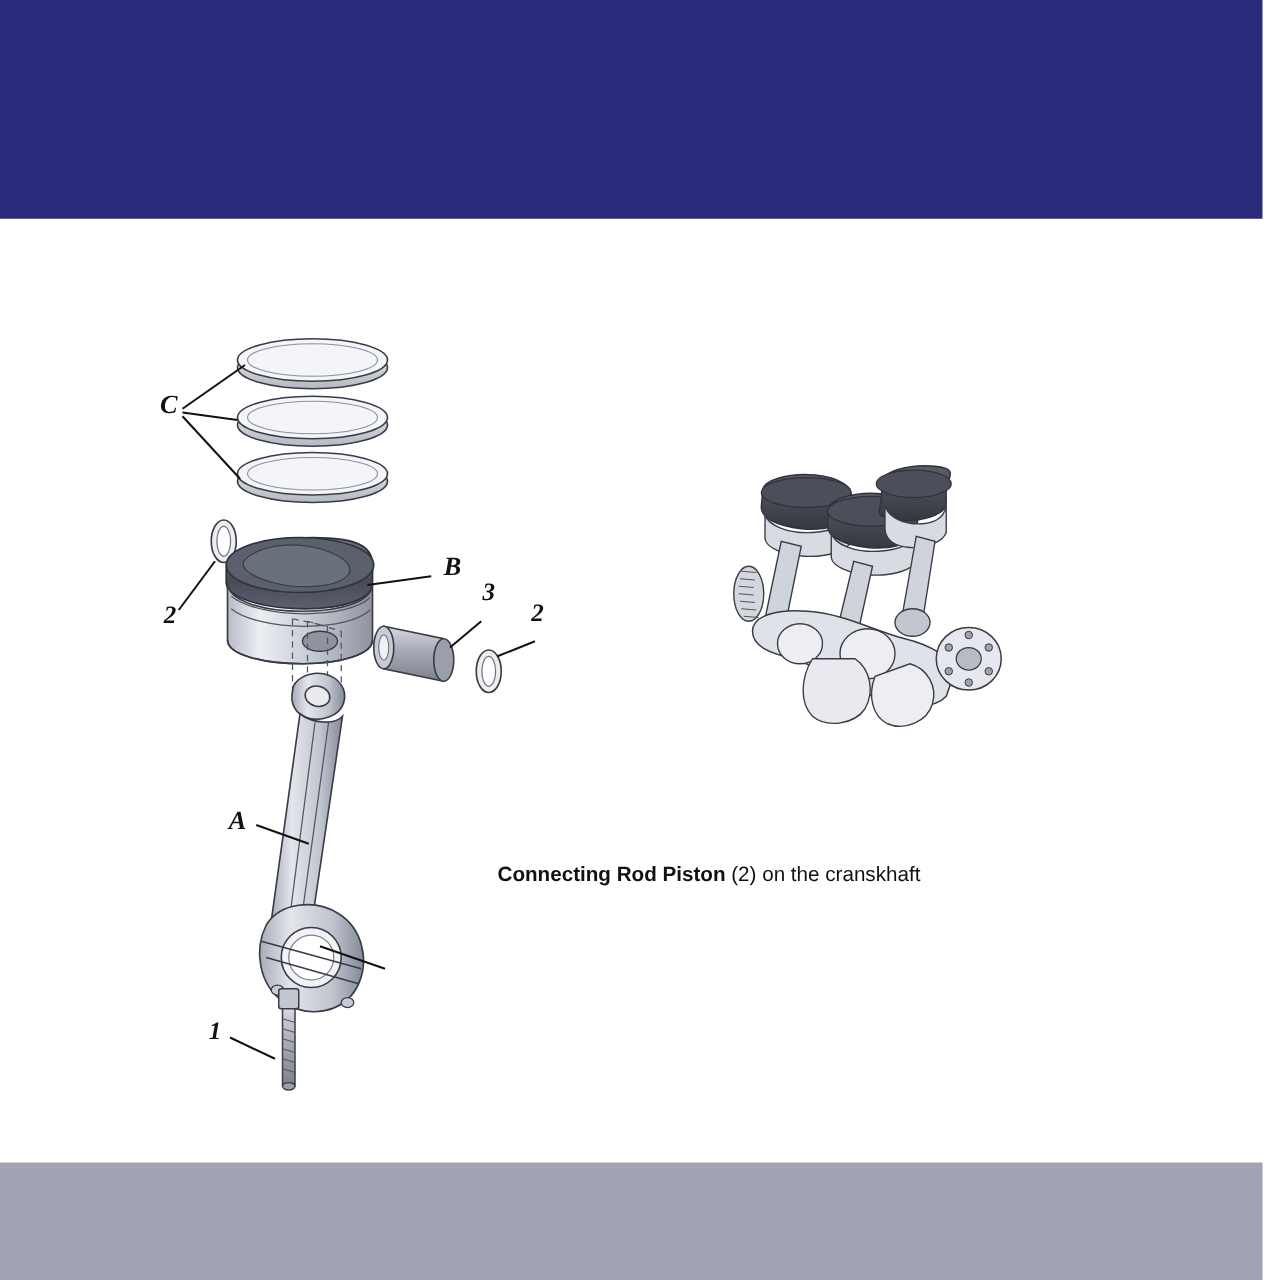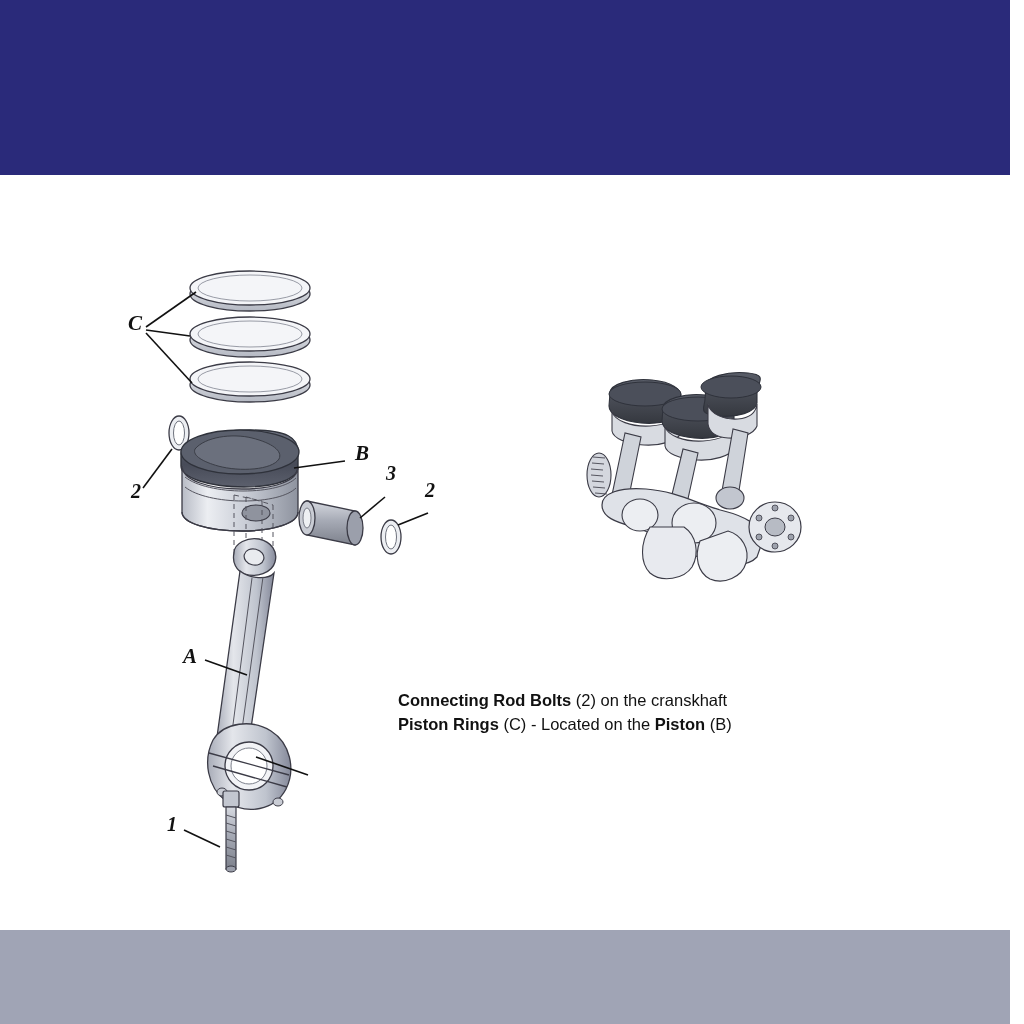--- a/index.html
+++ b/index.html
@@ -303,19 +303,18 @@
       <text class="lbl" x="128" y="155">C</text>
       <text class="lbl" x="355" y="285">B</text>
       <text class="lbl" x="183" y="488">A</text>
       <text class="num" x="131" y="323">2</text>
       <text class="num" x="386" y="305">3</text>
       <text class="num" x="425" y="322">2</text>
       <text class="num" x="167" y="656">1</text>
     </svg>
 
     <div class="caption">
-      <div id="cap1"><span class="b">Connecting Rod Bolts</span><span> (2) on the cranskhaft</span></div>
-      <div id="cap4"><span class="b">Piston Rings</span><span> (C) - Located on the </span><span class="b">Piston</span><span> (B)</span></div>
+      <div id="cap1"><span class="b">Connecting Rod Piston</span><span> (2) on the cranskhaft</span></div>
     </div>
   </div>
 
   <div class="footer-band"></div>
 </div>
 
 </body></html>

